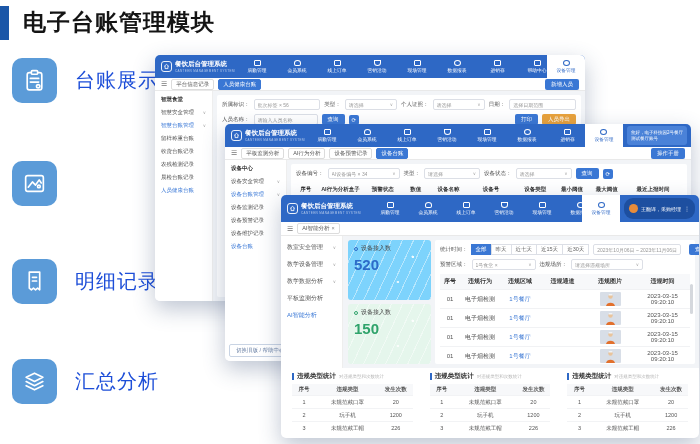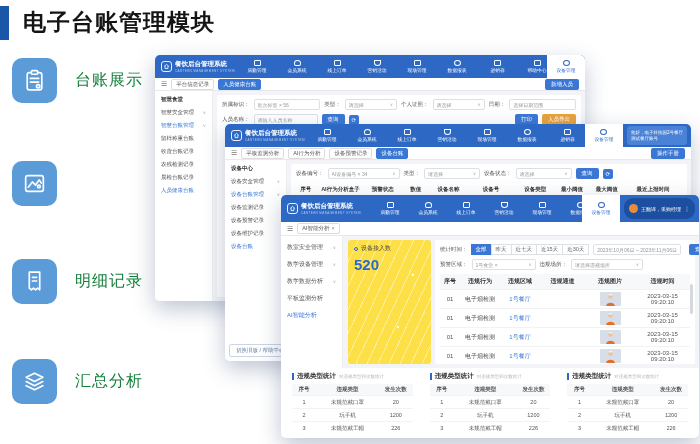--- a/index.html
+++ b/index.html
@@ -5,21 +5,21 @@
   * { margin:0; padding:0; box-sizing:border-box; }
   html,body { width:700px; height:444px; overflow:hidden; }
   body { font-family:"Liberation Sans","DejaVu Sans",sans-serif; background:#fff; position:relative; }
   .stage { position:absolute; inset:0; }
 
   
   .accent { position:absolute; left:0; top:6; top:6px; width:9px; height:34px; background:#1b57a8; }
   .title { position:absolute; left:23px; top:7px; font-size:23px; font-weight:700; color:#141414; letter-spacing:1px; }
   .feature { position:absolute; left:12px; display:flex; align-items:center; gap:18px; }
   .f-icon { width:45px; height:45px; border-radius:10px; background:#5b9bd8; display:flex; align-items:center; justify-content:center; }
-  .f-label { font-size:16px; color:#15803d; font-weight:500; letter-spacing:1px; }
+  .f-label { font-size:20px; color:#1d4ed8; font-weight:500; letter-spacing:1px; }
 
   
   .win { position:absolute; background:#fff; border-radius:5px; box-shadow:0 8px 22px rgba(52,74,116,.32); overflow:hidden; display:flex; flex-direction:column; }
   .w-a { left:155px; top:55px;  width:430px; height:246px; z-index:1; }
   .w-b { left:225px; top:124px; width:466px; height:237px; z-index:2; }
   .w-c { left:281px; top:195px; width:418px; height:243px; z-index:3; }
 
   .navbar { background:#2e68c5; display:flex; align-items:stretch; color:#fff; flex:none; overflow:hidden; padding-left:6px; }
   .w-a .navbar { height:23px; } .w-b .navbar { height:23px; } .w-c .navbar { height:27px; }
   .logo { display:flex; align-items:center; gap:3px; flex:none; width:76px; }
@@ -94,21 +94,21 @@
 
   
   .cards { width:88px; flex:none; padding:4px 0 4px 5px; display:flex; flex-direction:column; gap:4px; }
   .card { border-radius:3px; flex:1; padding:4px 6px; position:relative; overflow:hidden; }
   .card::after { content:""; position:absolute; inset:0;
     background:
       radial-gradient(circle at 78% 28%, rgba(255,255,255,.9) 1px, transparent 1.5px),
       radial-gradient(circle at 60% 70%, rgba(255,255,255,.8) 1px, transparent 1.5px),
       repeating-linear-gradient(115deg, transparent 0 9px, rgba(255,255,255,.45) 9px 10px);
   }
-  .card[data-theme="blue"]   { background:#fde047; color:#2d6bc8; }
+  .card[data-theme="blue"]   { background:#7dd3fc; color:#2d6bc8; }
   .card[data-theme="orange"] { background:#fdece5; color:#e8622d; }
   .card[data-theme="green"]  { background:#e5f6ec; color:#2fa36b; }
   .card-t { font-size:6px; display:flex; align-items:center; gap:3px; position:relative; z-index:1; color:#444; }
   .dot { width:4px; height:4px; border:1px solid currentColor; border-radius:50%; flex:none; }
   .card[data-theme="blue"] .dot{color:#2d6bc8}.card[data-theme="orange"] .dot{color:#e8622d}.card[data-theme="green"] .dot{color:#2fa36b}
   .card-v { font-size:15px; font-weight:700; margin-top:3px; position:relative; z-index:1; }
   .seg { display:flex; }
   .seg span { font-size:5.5px; color:#666; border:1px solid #dcdfe6; padding:1px 4px; background:#fff; margin-left:-1px; white-space:nowrap; }
   .seg span[data-active="true"] { background:#3a77d4; border-color:#3a77d4; color:#fff; }
   .c-thead { background:#f7f8fa; }
@@ -629,20 +629,27 @@
       </aside>
       <div class="cards">
 
       <div class="card" data-theme="blue">
           <div class="card-t">
               <span class="dot"></span>
               <span>设备接入数</span>
             </div>
           <div class="card-v">520</div>
         </div>
+          <div class="card" data-theme="green">
+          <div class="card-t">
+              <span class="dot"></span>
+              <span>设备接入数</span>
+            </div>
+          <div class="card-v">150</div>
+        </div>
         </div>
       <div class="main">
         <div class="panel" style="position:relative">
           <div class="frow">
             <span class="flabel">统计时间：</span>
             <span class="seg">
 
             <span data-active="true">全部</span>
                 <span data-active="false">昨天</span>
                 <span data-active="false">近七天</span>

